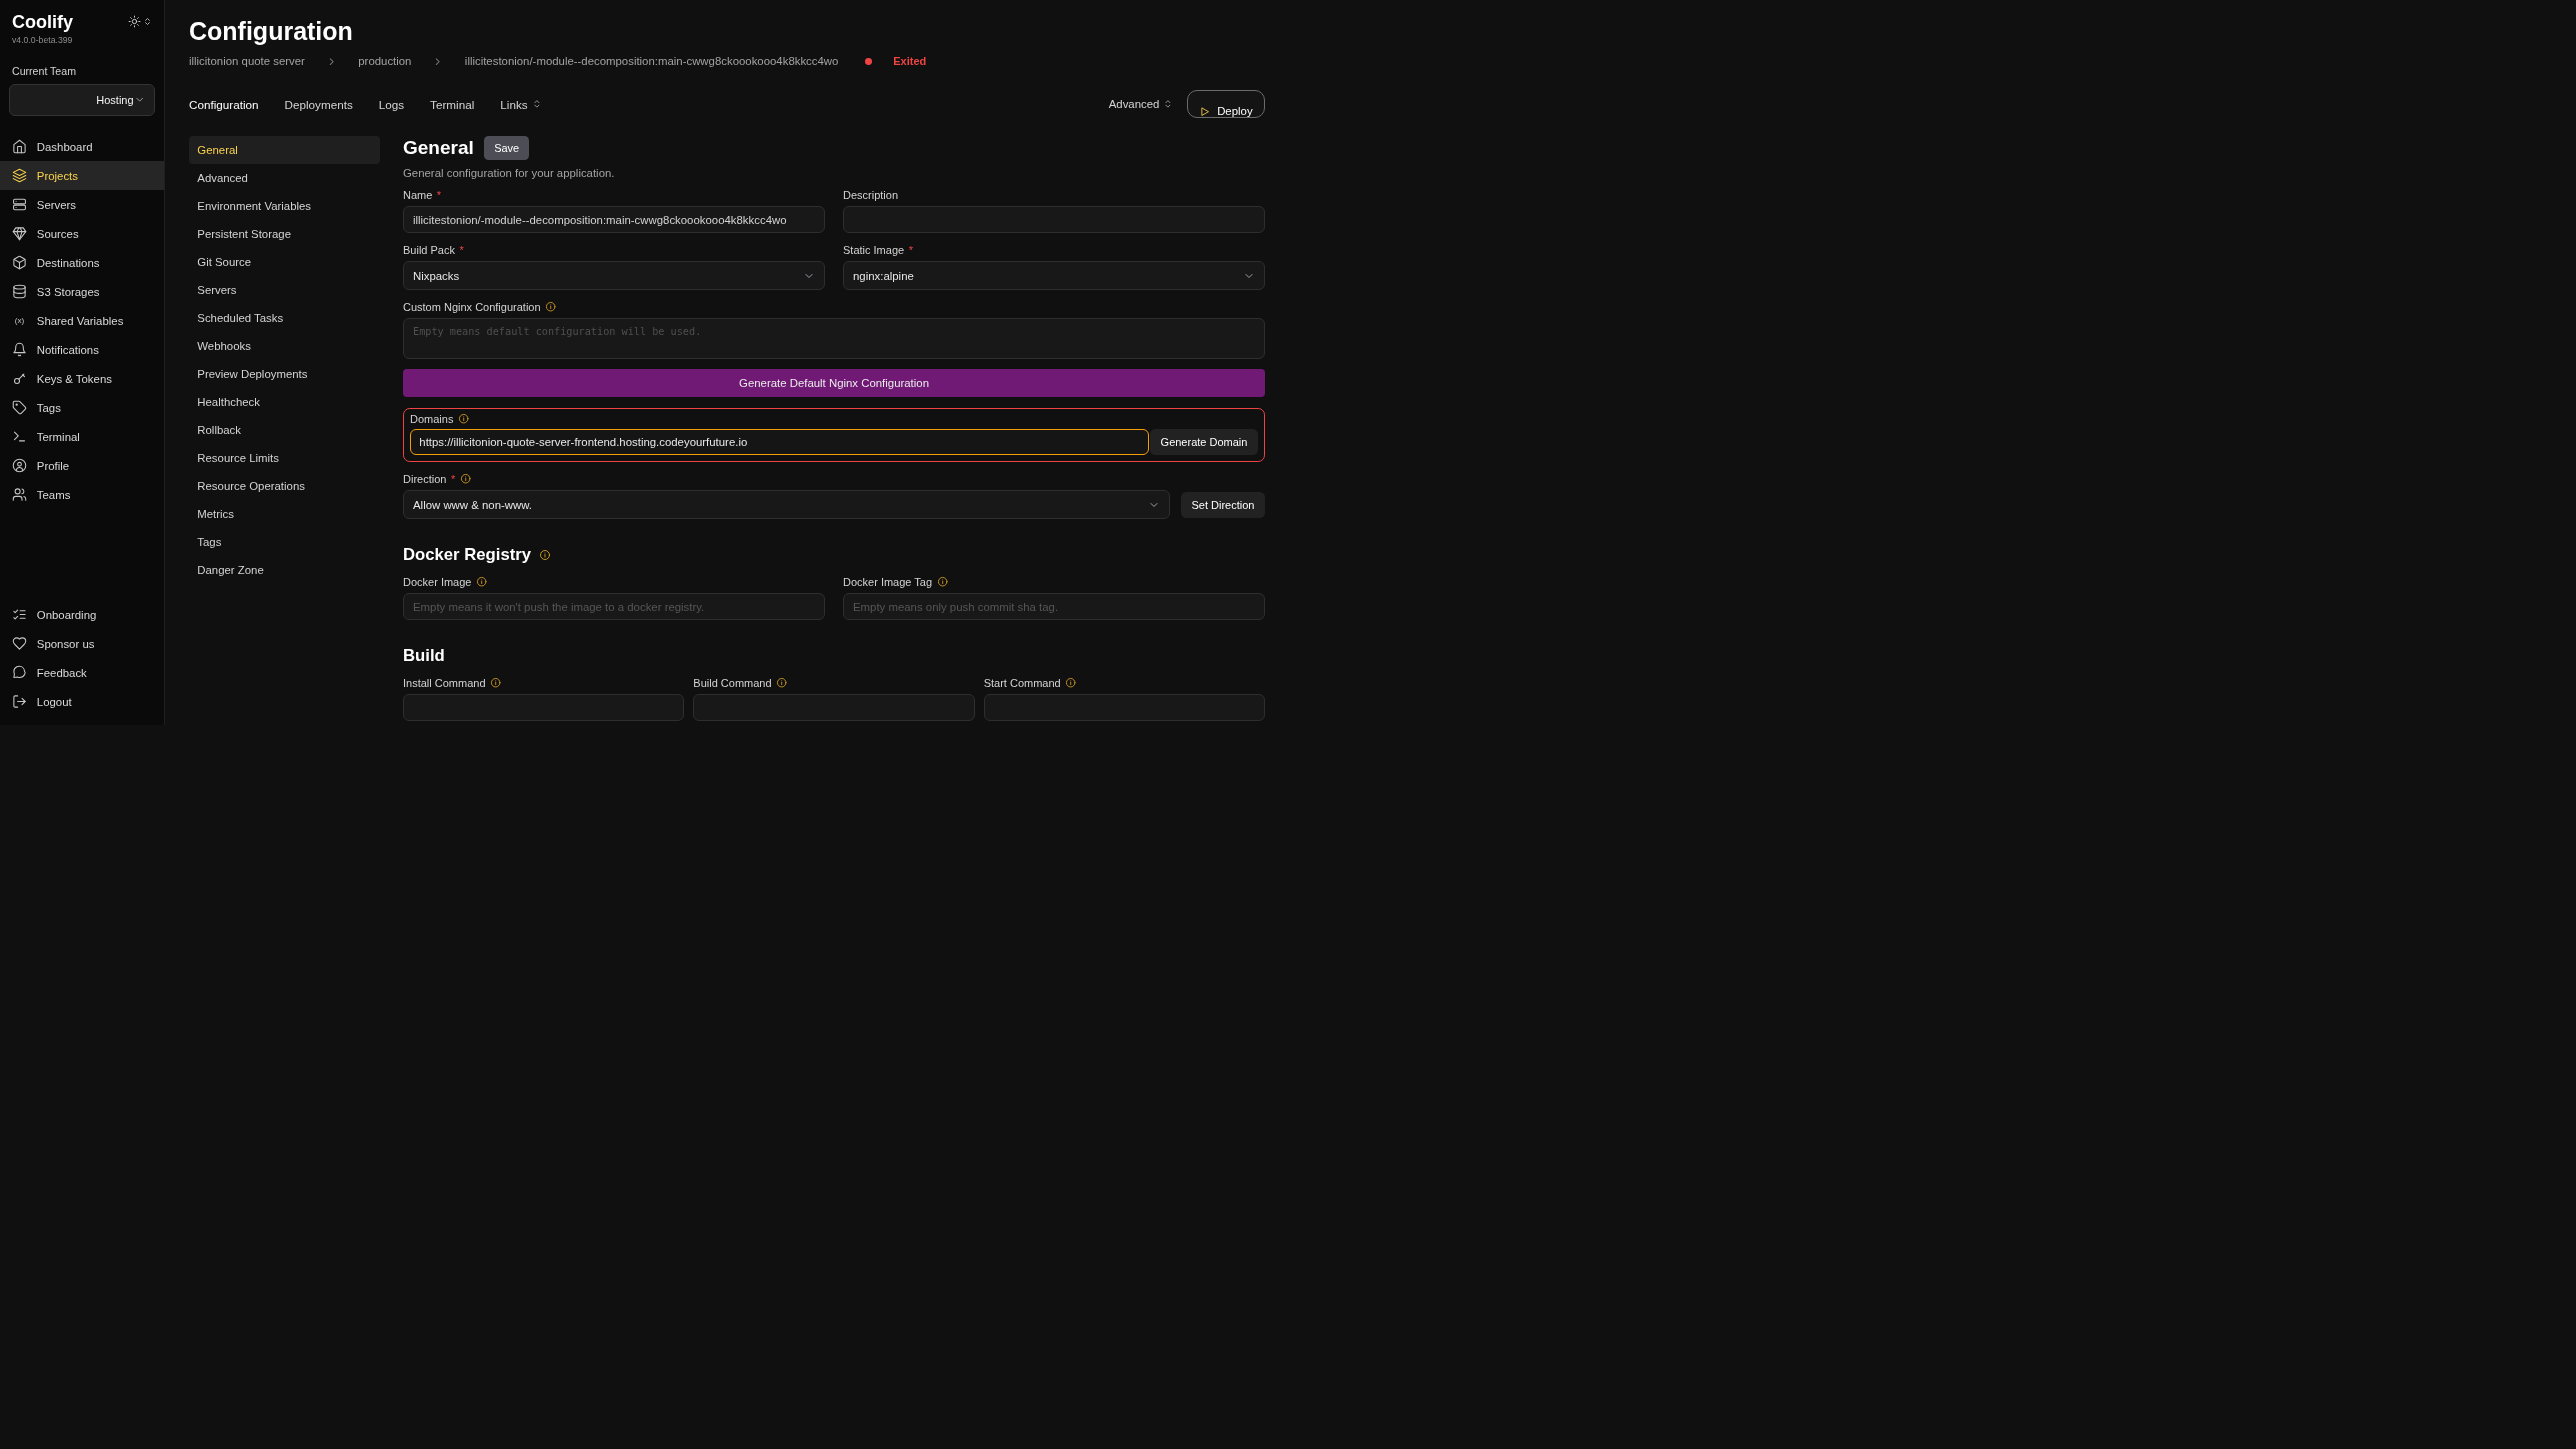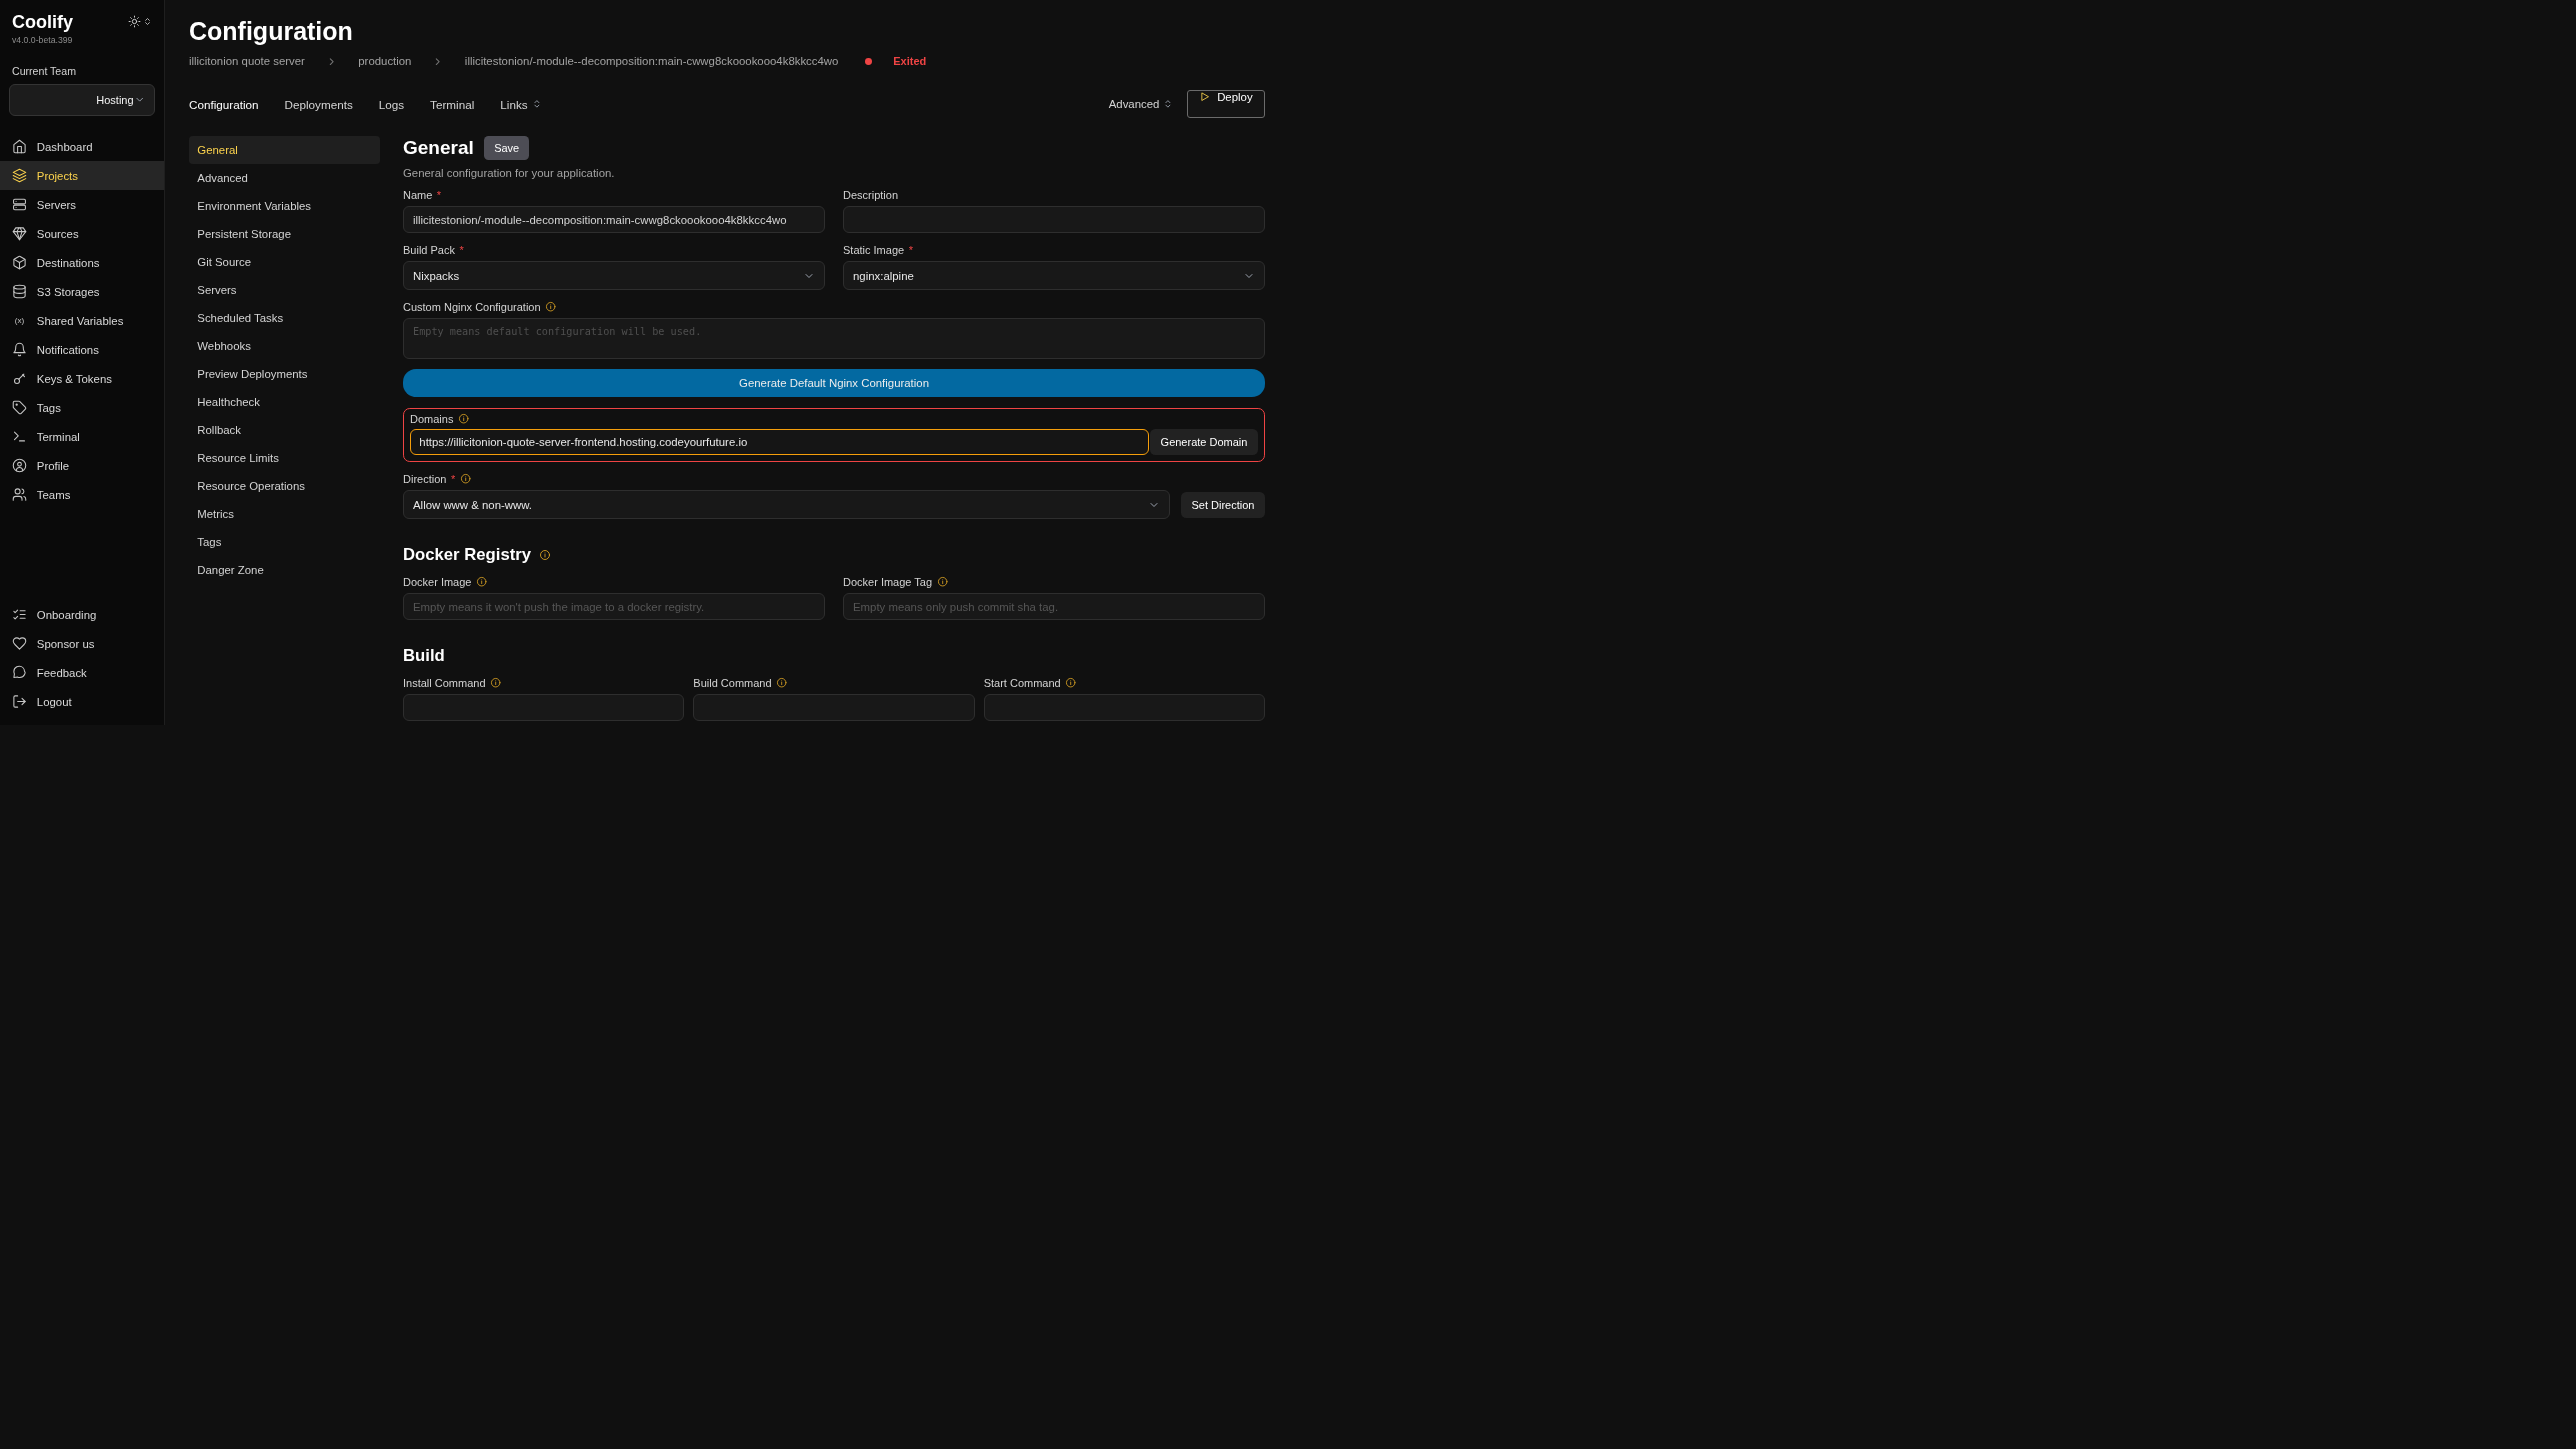--- a/index.html
+++ b/index.html
@@ -43,22 +43,22 @@
   .status-dot{width:6.8px;height:6.8px;border-radius:50%;background:#ef4444;margin-left:6px;flex:none}
   .status-text{color:#ef4444;font-weight:700;font-size:11px}
 
   .tabbar{display:flex;align-items:center;margin-top:23px;gap:26px;font-size:11.7px;color:#d4d4d4}
   .tab{cursor:pointer;display:flex;align-items:center;gap:4.5px}
   .tab.current{color:#fff}
   .tab svg{color:#9ca3af}
   .tabbar-right{margin-left:auto;display:flex;align-items:center;gap:13.6px}
   .advanced{display:flex;align-items:center;gap:3.8px;cursor:pointer;color:#d4d4d4;font-size:11.4px}
   .advanced svg{color:#9ca3af}
-  .deploy-btn{display:flex;align-items:flex-start;gap:6.8px;height:28px;padding:0 11.4px;background:#141414;
-    border:0.8px solid #6b6b6b;border-radius:3px;color:#fff;font-size:11.4px;cursor:pointer}
+  .deploy-btn{display:flex;align-items:flex-end;gap:6.8px;height:28px;padding:0 11.4px;background:#141414;
+    border:0.8px solid #6b6b6b;border-radius:10px;color:#fff;font-size:11.4px;cursor:pointer}
   .deploy-btn svg{color:#fcd34d}
 
   .content{display:flex;gap:23px;margin-top:18px}
   .subnav{width:191px;flex:none}
   .subnav-item{height:28px;display:flex;align-items:center;padding:0 8.3px;font-size:11.4px;
     color:#d4d4d4;border-radius:3.8px;cursor:pointer}
   .subnav-item.active{background:#1f1f1f;color:#fcd34d}
 
   .form{flex:1;min-width:0}
   .sec-head{display:flex;align-items:center;gap:10.6px}
@@ -78,21 +78,21 @@
     font-family:inherit;outline:none}
   .text-input::placeholder{color:#565656}
   .select{margin-top:5.3px;height:27px;background:#181818;border:0.8px solid #2e2e2e;border-radius:6px;
     display:flex;align-items:center;justify-content:space-between;padding:0 9px;
     font-size:11.4px;color:#e8e8e8;cursor:pointer}
   .select svg{color:#9ca3af;flex:none}
   .textarea{display:block;margin-top:5.3px;width:100%;height:41px;background:#181818;border:0.8px solid #2e2e2e;
     border-radius:6px;padding:6.8px 9px;box-sizing:border-box;resize:none;outline:none;
     font-family:"DejaVu Sans Mono",monospace;font-size:10.2px;color:#d4d4d4}
   .textarea::placeholder{color:#4f4f4f}
-  .wide-btn{margin-top:9.8px;width:100%;height:28px;background:#0369a1;border:none;border-radius:13px;
+  .wide-btn{margin-top:9.8px;width:100%;height:28px;background:#701a75;border:none;border-radius:4px;
     color:#ececec;font-size:11.4px;cursor:pointer}
 
   .domains-box{margin-top:10.6px;border:1.5px solid #ef4444;border-radius:6.8px;padding:4.5px 6px 6px}
   .domains-row{display:flex;align-items:center;gap:1px;margin-top:3.8px}
   .domain-input{flex:1;height:23.5px;background:#151515;border:1.5px solid #f59e0b;border-radius:6px;
     padding:0 8.3px;font-size:11.4px;color:#e8e8e8;outline:none;font-family:inherit;min-width:0}
   .dark-btn{height:26.5px;padding:0 10.6px;background:#222;border:none;border-radius:5.3px;color:#fff;
     font-size:11px;cursor:pointer;flex:none;white-space:nowrap}
   .direction-row{display:flex;align-items:center;gap:10.6px;margin-top:5.3px}
   .direction-row .select{flex:1;margin-top:0}

